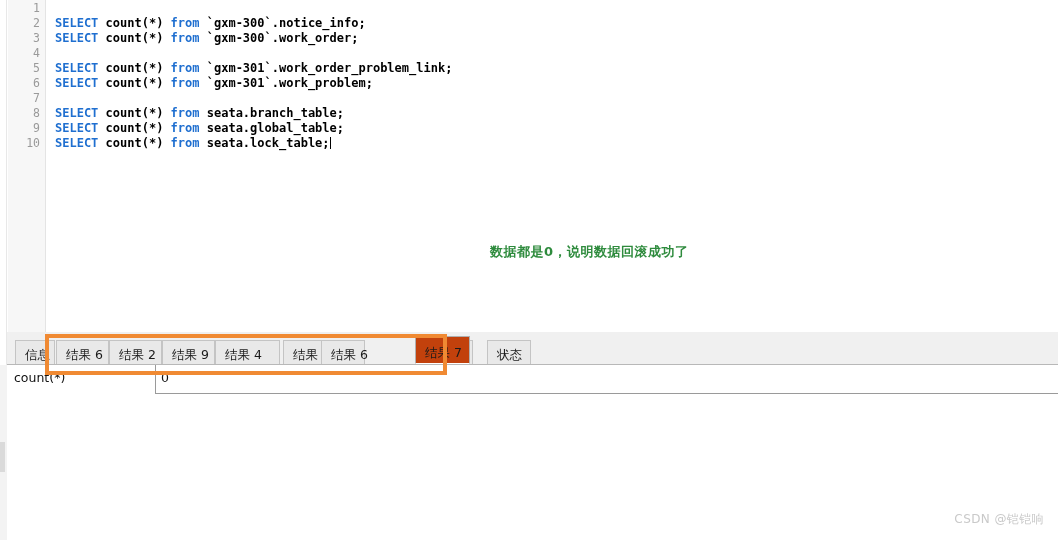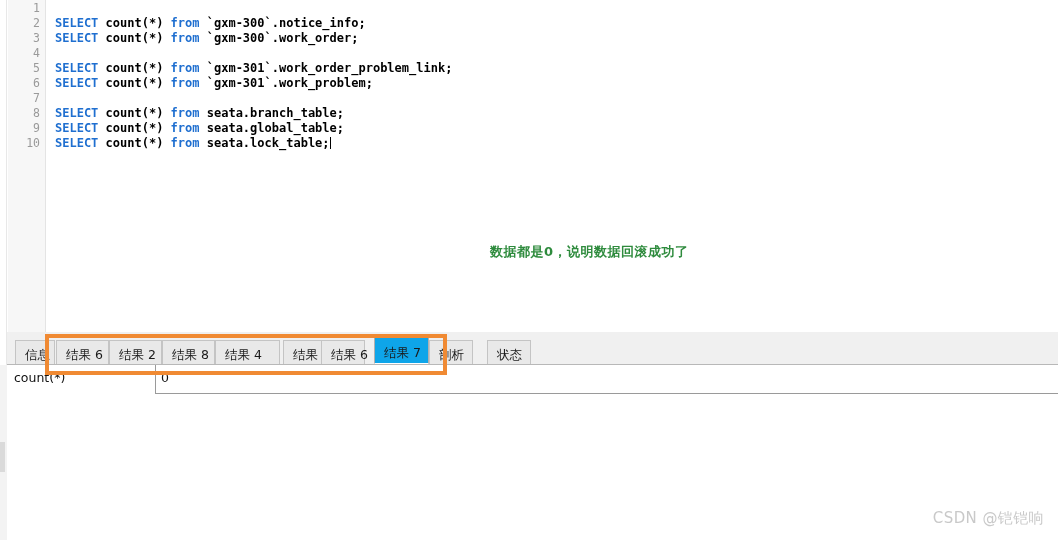--- a/index.html
+++ b/index.html
@@ -143,24 +143,25 @@
     background: #e9e9e9;
     border: 1px solid #c4c4c4;
     border-bottom: none;
     box-sizing: border-box;
     white-space: nowrap;
     cursor: default;
   }
   .tab.selected {
     height: 28px;
     line-height: 27px;
-    background: #0ea5e9;
+    background: #c2410c;
     border: 1px solid #b0b0b0;
     border-bottom: 1px solid #ffffff;
     z-index: 5;
+    margin-left: 41px;
   }
 
   
   .hilite-box {
     position: absolute;
     left: 38px;
     top: 2px;
     width: 402px;
     height: 41px;
     border: 4px solid #f08a33;
@@ -237,21 +238,21 @@
     height: 30px;
     background: #dadada;
   }
 
   
   .watermark {
     position: absolute;
     right: 14px;
     bottom: 12px;
     font-family: "DejaVu Sans", "Liberation Sans", sans-serif;
-    font-size: 15px;
+    font-size: 12px;
     color: #c9c9c9;
     white-space: nowrap;
     letter-spacing: 0.4px;
   }
 </style>
 </head>
 <body>
 
 <div id="app">
 
@@ -280,21 +281,21 @@
     <div class="panel-left-rail"></div>
     <div class="panel-scroll-rail">
       <div class="panel-scroll-thumb"></div>
     </div>
 
     <div class="tabstrip" id="tabstrip">
       <div class="hilite-box" style="border-color: rgb(240, 138, 51);"></div>
     <div class="tab" style="left: 8px; width: 40px;">信息</div>
         <div class="tab" style="left: 49px; width: 53px;">结果 6</div>
         <div class="tab" style="left: 102px; width: 53px; margin-top: 33px;">结果 2</div>
-        <div class="tab" style="left: 155px; width: 53px;">结果 8</div>
+        <div class="tab" style="left: 155px; width: 53px;">结果 9</div>
         <div class="tab" style="left: 208px; width: 65px; margin-top: 39px;">结果 4</div>
         <div class="tab" style="left: 276px; width: 53px;">结果 5</div>
         <div class="tab" style="left: 314px; width: 44px;">结果 6</div>
         <div class="tab selected" style="left: 367px; width: 55px;">结果 7</div>
         <div class="tab" style="left: 422px; width: 44px;">剖析</div>
         <div class="tab" style="left: 474px; width: 44px; margin-left: 6px;">状态</div>
       </div>
 
     <div class="grid">
       <div class="grid-row">

